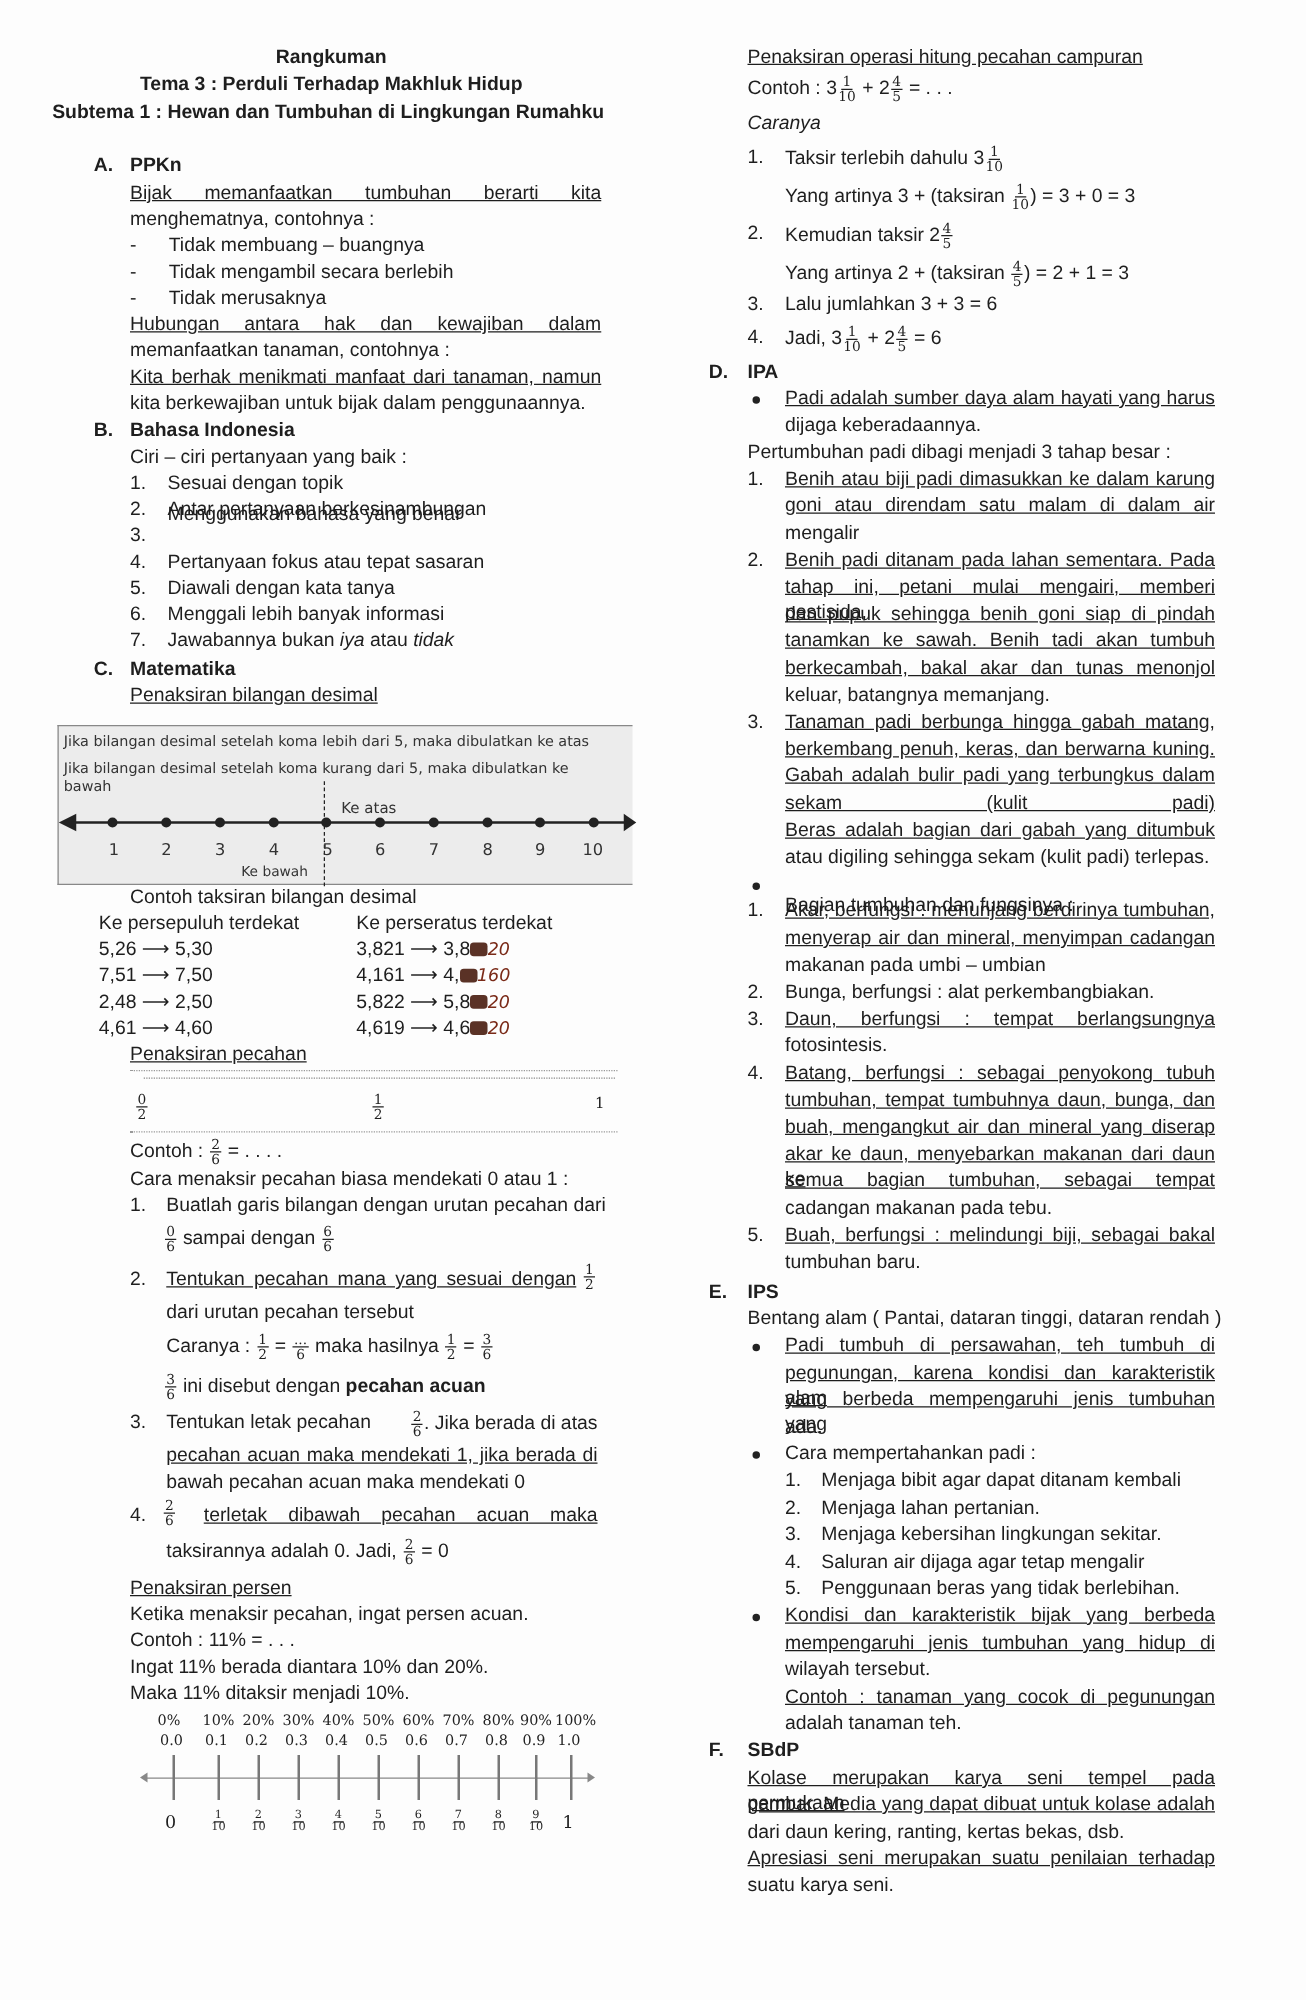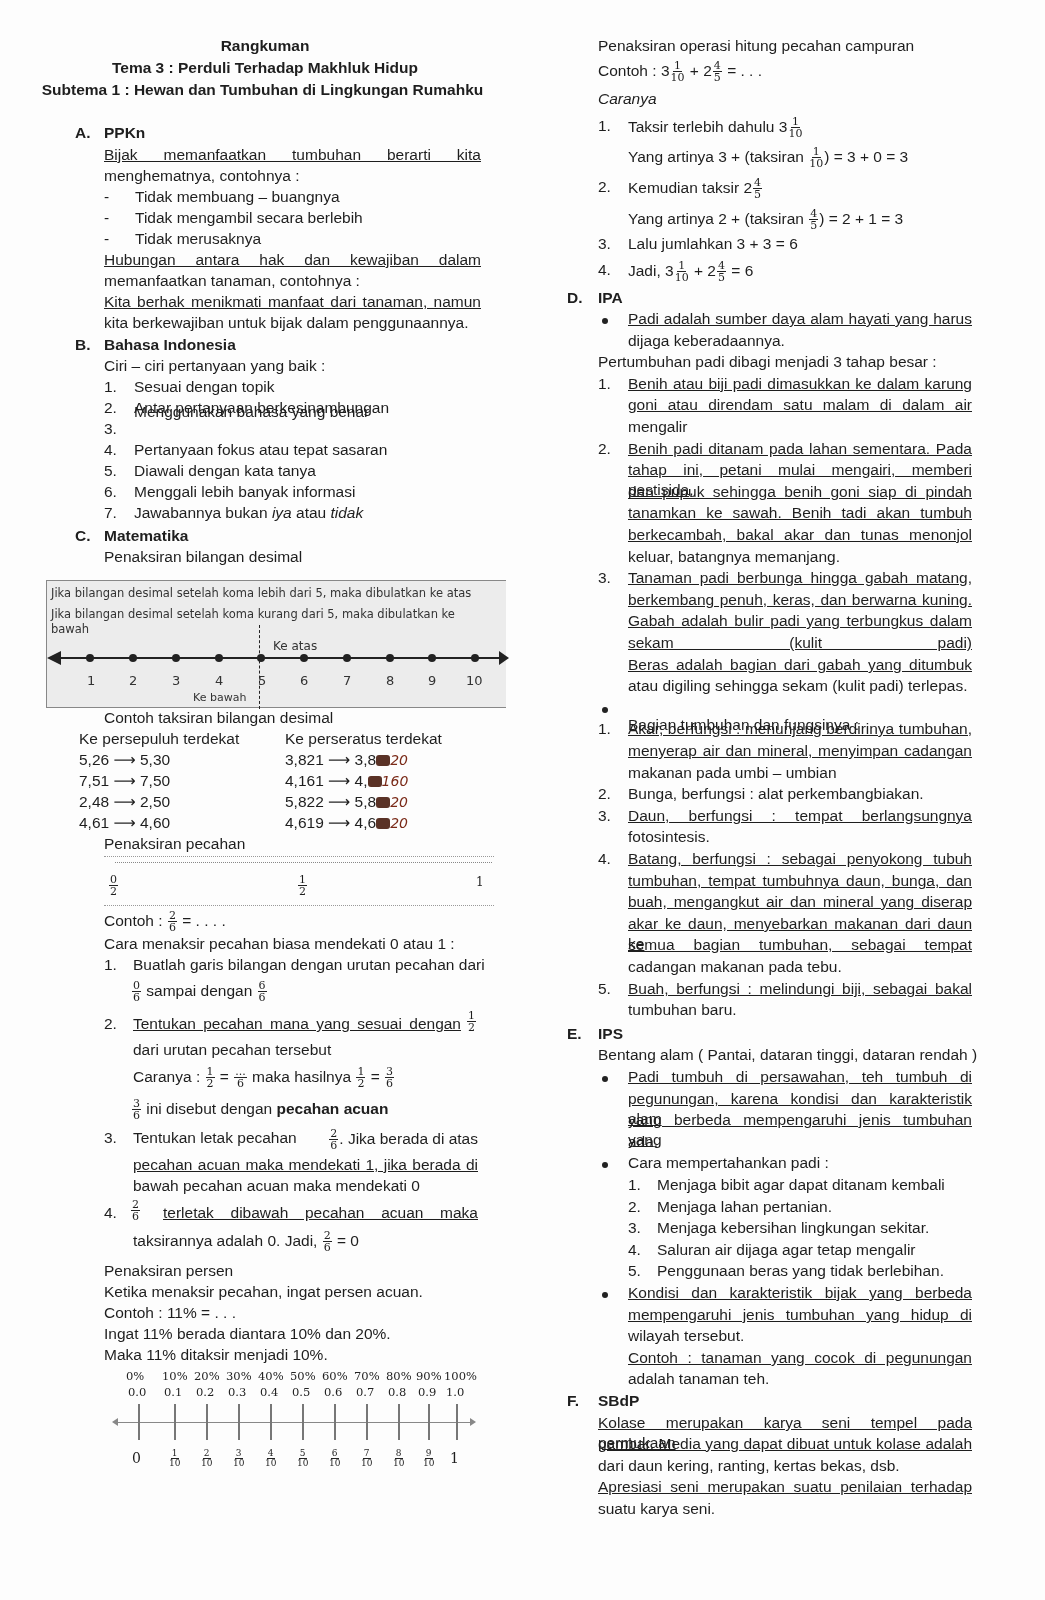--- a/index.html
+++ b/index.html
@@ -4,21 +4,21 @@
 <style>
   * { margin:0; padding:0; box-sizing:border-box; }
   html, body { width:1045px; height:1600px; background:#fdfdfd; }
   body { position:relative; font-family:"Liberation Sans", sans-serif; color:#1e1e1e; font-size:15.5px; overflow:hidden; }
   .col { position:absolute; top:0; }
   .left { left:0; width:540px; }
   .right { left:560px; width:440px; }
   .abs { position:absolute; white-space:nowrap; line-height:20px; }
   .title { font-weight:bold; text-align:center; font-size:15.5px; }
   .b { font-weight:bold; }
-  .u { }
+  .u { text-decoration:underline; }
   .i { font-style:italic; }
   .just { text-align:justify; text-align-last:justify; white-space:normal;text-decoration:underline; }
   .frac { display:inline-flex; flex-direction:column; align-items:center; vertical-align:middle; font-family:"DejaVu Serif", serif; font-size:11px; line-height:11px; margin:0 1px; }
   .frac .n { border-bottom:1px solid #222; padding:0 1px; }
   .box { position:absolute; left:46px; top:580px; width:460px; height:128px; background:#ececec; border:1px solid #888; border-right:none; font-family:"DejaVu Sans", sans-serif; font-size:11.5px; color:#333; }
   .box .line { position:absolute; left:4px; white-space:nowrap; }
   .nl { position:absolute; height:2px; background:#222; }
   .dot { position:absolute; width:8px; height:8px; border-radius:50%; background:#222; }
   .tick { position:absolute; font-family:"DejaVu Sans", sans-serif; font-size:13px; }
   .dash { position:absolute; width:0; border-left:1px dashed #222; }

